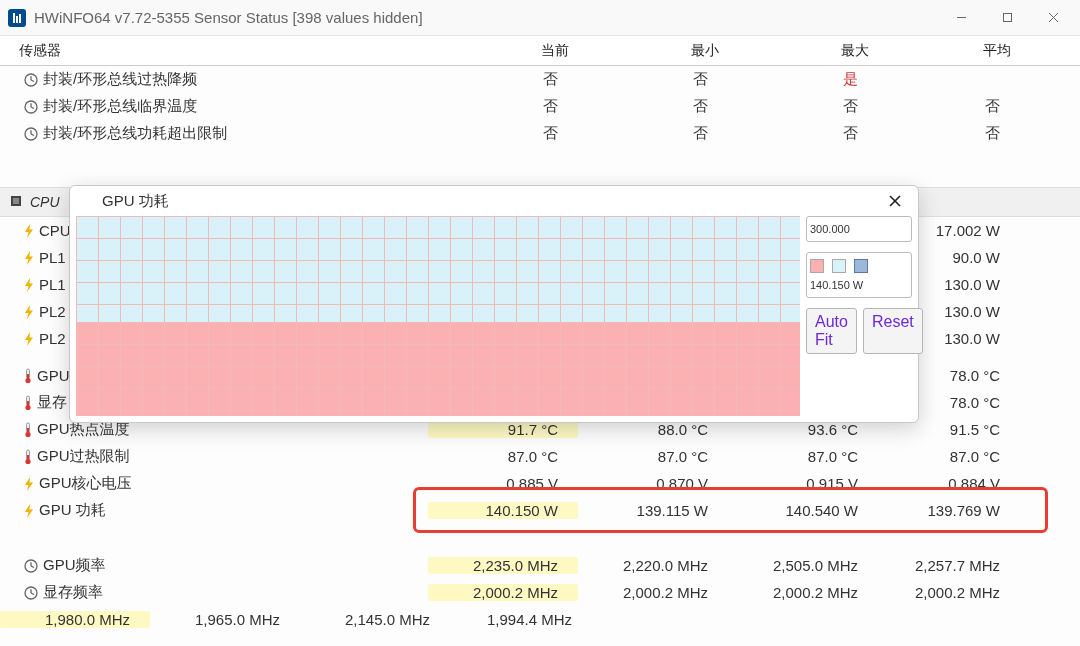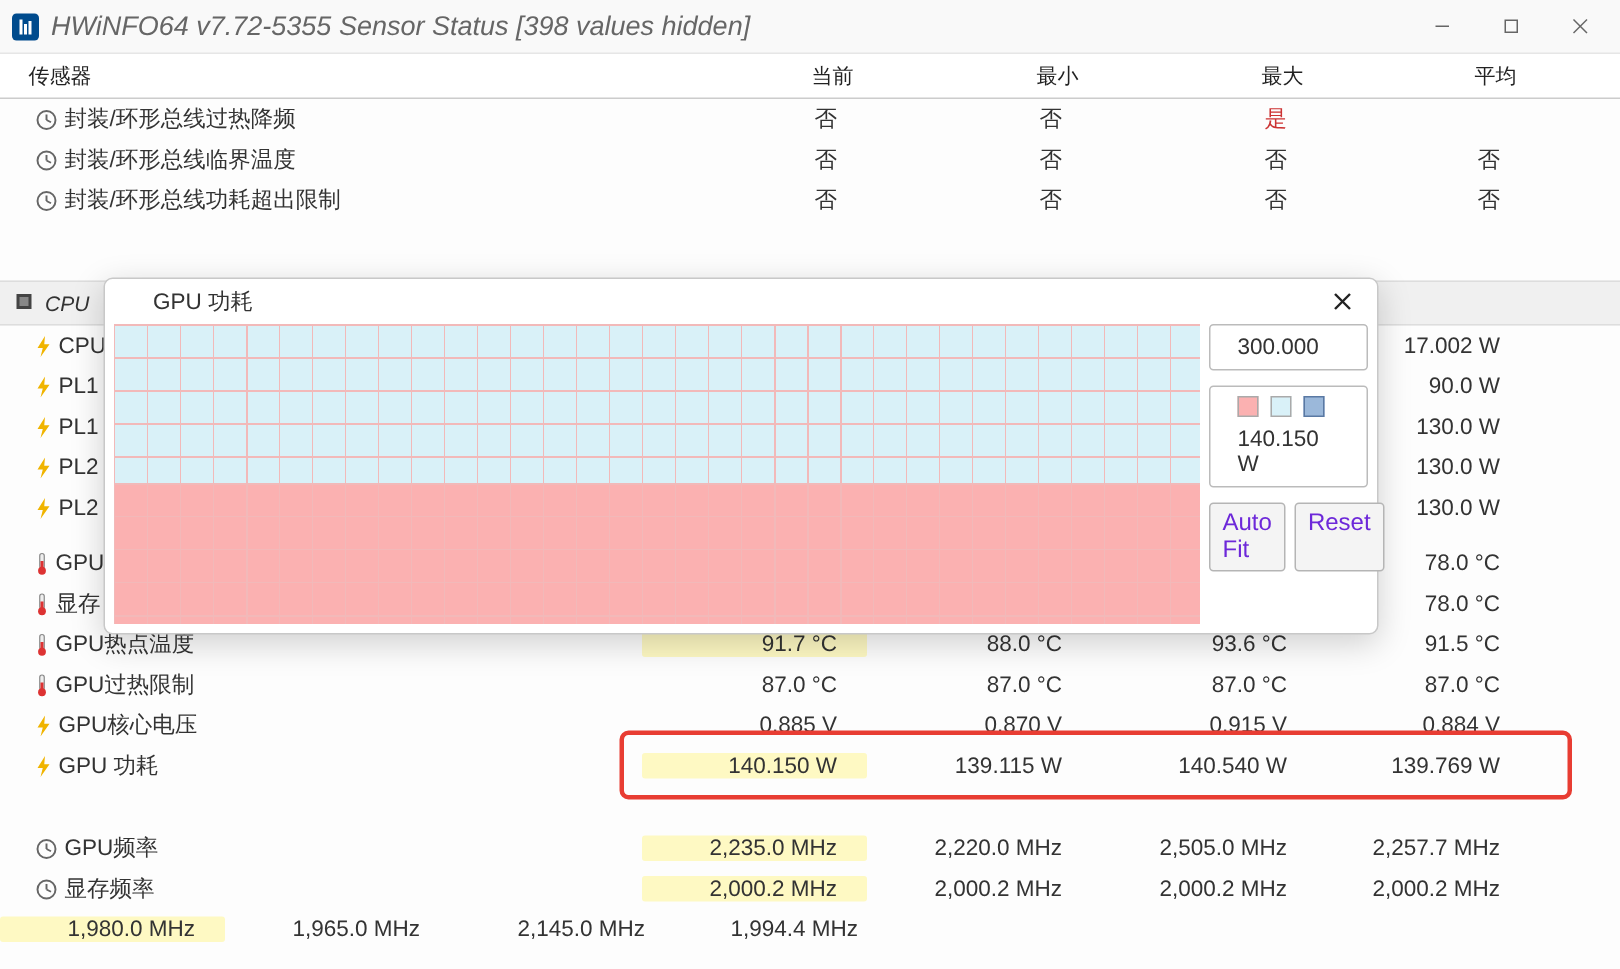--- a/index.html
+++ b/index.html
@@ -16,22 +16,21 @@
   }
   
   .titlebar {
     height: 36px;
     display: flex;
     align-items: center;
     padding: 0 4px 0 8px;
     background: #f9f9f9;
     border-bottom: 1px solid #e6e6e6;
     color: #666;
-    font-size: 18px;
-    font-style: italic;
+    font-size: 15px;
   }
   .titlebar .app-icon {
     width: 18px; height: 18px;
     background: #004b8d;
     border-radius: 3px;
     display: inline-flex;
     align-items: center;
     justify-content: center;
     margin-right: 8px;
   }
@@ -143,22 +142,22 @@
   }
   .legend {
     display: flex;
     flex-direction: column;
     gap: 10px;
     width: 106px;
   }
   .legend-box {
     border: 1px solid #bbb;
     border-radius: 3px;
-    padding: 6px 18px;
-    font-size: 15px;
+    padding: 6px 3px;
+    font-size: 11px;
     color: #333;
     background: #fff;
   }
   .swatches { display:flex; gap:8px; align-items:center; justify-content:flex-start; }
   .sw { width:14px; height:14px; border:1px solid #aaa; }
   .sw.cur { background:#fbb1b1; }
   .sw.min { background:#d9f1f8; }
   .sw.sel { background:#9bb8da; border-color:#5a79a3; }
   .btnrow { display:flex; gap:6px; }
   .btn {

